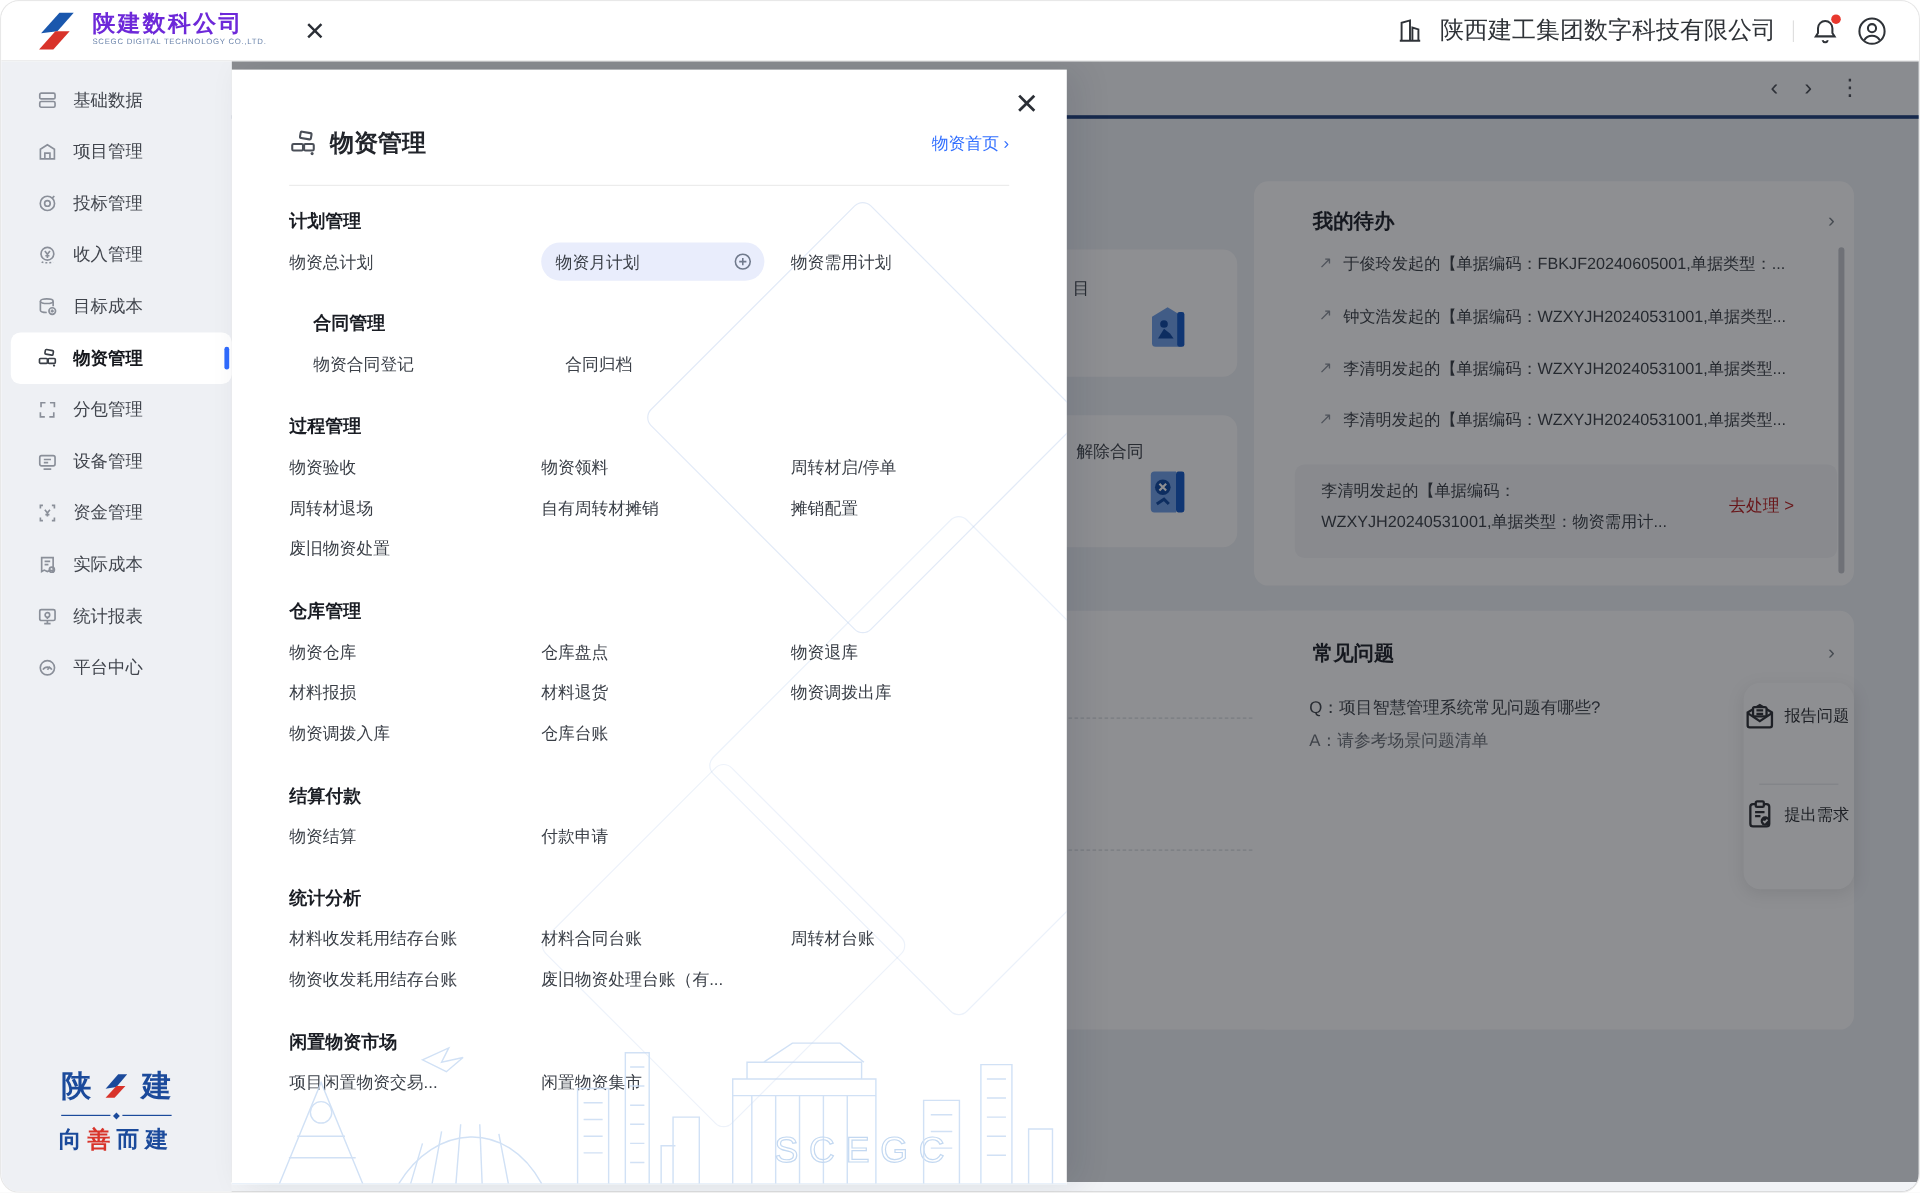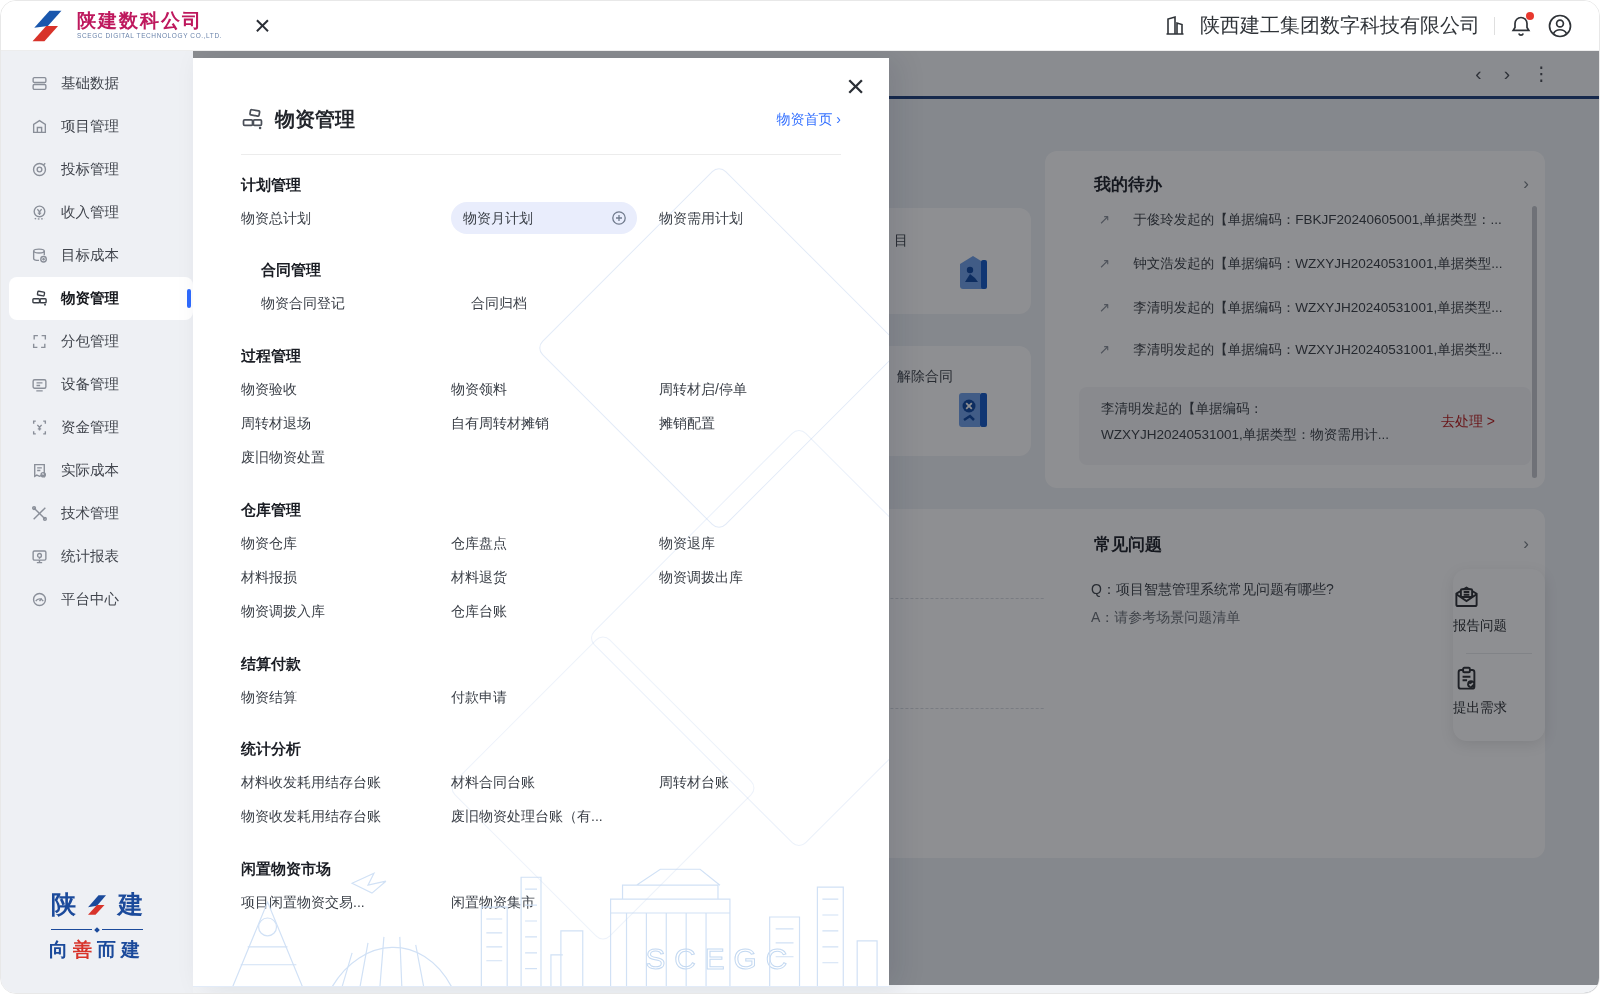--- a/index.html
+++ b/index.html
@@ -6,21 +6,21 @@
   html,body { background:#ffffff; font-family:"Liberation Sans","DejaVu Sans",sans-serif; }
   #window { position:relative; width:1600px; height:994px; margin:0 auto; background:#ffffff;
             border:1px solid #e8e8e8; border-radius:16px; overflow:hidden; }
 
   
   .header { position:absolute; left:0; top:0; width:100%; height:50px; background:#ffffff;
             border-bottom:1px solid #ededed; z-index:30; display:flex; align-items:center; }
   .logo-wrap { display:flex; align-items:center; gap:10px; margin-left:26px; }
   .logo-mark { width:40px; height:34px; }
   .logo-text { display:flex; flex-direction:column; line-height:1; }
-  .logo-title { font-size:19px; font-weight:bold; color:#be185d; letter-spacing:2px; }
+  .logo-title { font-size:19px; font-weight:bold; color:#6d28d9; letter-spacing:2px; }
   .logo-sub { font-size:6.5px; color:#6b84ab; letter-spacing:.6px; margin-top:3px; }
   .hdr-close { margin-left:32px; font-size:28px; font-weight:300; color:#2b2f36; cursor:pointer; line-height:1; }
   .hdr-right { margin-left:auto; display:flex; align-items:center; gap:14px; padding-right:26px; }
   .company { font-size:20px; color:#2f3338; }
   .hdr-divider { width:1px; height:18px; background:#dfdfdf; }
   .bell-wrap { position:relative; width:24px; height:24px; }
   .bell-dot { position:absolute; right:-1px; top:-2px; width:8px; height:8px; border-radius:50%; background:#e8382e; }
 
   
   .sidebar { position:absolute; left:0; top:50px; bottom:0; width:192px; background:#eef0f4; z-index:20; }
@@ -51,32 +51,32 @@
   .bgcard { position:absolute; background:#ffffff; border-radius:12px; }
   .bgcard .cut-text { position:absolute; font-size:14px; color:#3f444b; }
   .blue-tile { position:absolute; width:38px; height:40px; }
   .dash-sep { position:absolute; left:20px; right:24px; border-top:1.5px dashed #d8dbe0; }
 
   .panel-title { position:absolute; font-size:17px; font-weight:bold; color:#1c1f26; }
   .panel-chevron { position:absolute; font-size:17px; color:#7a8087; cursor:pointer; }
   .todo-item { position:absolute; left:22px; right:40px; display:flex; gap:9px; font-size:13.5px; color:#3a3f45;
                white-space:nowrap; overflow:hidden; text-overflow:ellipsis; cursor:pointer; }
   .todo-arrow { color:#8a9099; flex:0 0 auto; }
-  .todo-item span.t { overflow:hidden; text-overflow:ellipsis;margin-left:14px; }
+  .todo-item span.t { overflow:hidden; text-overflow:ellipsis; }
   .todo-hl { position:absolute; left:34px; width:452px; height:78px; background:#f5f6f8; border-radius:8px; }
   .todo-hl .l1 { position:absolute; left:22px; top:13px; font-size:13.5px; color:#3a3f45; }
   .todo-hl .l2 { position:absolute; left:22px; top:39px; font-size:13.5px; color:#3a3f45; }
   .todo-hl .act { position:absolute; right:36px; top:26px; font-size:14px; color:#b91c1c; cursor:pointer; }
   .scrolltrack { position:absolute; width:5px; border-radius:3px; background:#c4c7cc; }
   .faq-q { position:absolute; left:46px; top:72px; font-size:14px; color:#3f444b; cursor:pointer; }
   .faq-a { position:absolute; left:46px; top:100px; font-size:14px; color:#6b7077; }
 
   .floatcard { position:absolute; left:1452px; top:568px; width:92px; height:172px; background:#ffffff;
                border-radius:14px; box-shadow:0 4px 14px rgba(0,0,0,.10); }
-  .fbtn { position:absolute; left:0; width:100%; display:flex; flex-direction:column; gap:7px;
+  .fbtn { position:absolute; left:0; width:100%; display:flex; flex-direction:row; align-items:center; gap:7px;
           cursor:pointer; color:#2c2f33; }
   .fbtn svg { width:27px; height:27px; }
   .fbtn .flabel { font-size:13.5px; color:#2c2f33; }
   .fdivider { position:absolute; left:13px; right:13px; top:84px; border-top:1px solid #e7e8ea; }
 
   
   .scrim { position:absolute; left:192px; top:50px; right:0; bottom:0; background:rgba(15,18,24,.47); z-index:15; }
   .bottom-strip { position:absolute; left:0; bottom:0; width:100%; height:8px; background:#f1f3f6; z-index:18; }
 
   
@@ -295,30 +295,20 @@
               <path d="M3.5 2.5 h9 v11 l-2 -1.2 -2.5 1.2 -2.5 -1.2 -2 1.2 Z"></path>
               <path d="M5.8 5.5h4.4 M5.8 8h3"></path>
               <circle cx="11.5" cy="12" r="2"></circle>
             </svg>
           </span>
         <span>实际成本</span>
       </div>
       <div class="sbitem">
         <span class="sbicon">
             <svg viewBox="0 0 16 16" fill="none" stroke="currentColor" stroke-width="1.3">
-              <path d="M2.5 2.5 L13.5 13.5 M13.5 2.5 L2.5 13.5"></path>
-              <circle cx="2.9" cy="2.9" r="1.3"></circle>
-              <circle cx="13.1" cy="13.1" r="1.3"></circle>
-            </svg>
-          </span>
-        <span>技术管理</span>
-      </div>
-      <div class="sbitem">
-        <span class="sbicon">
-            <svg viewBox="0 0 16 16" fill="none" stroke="currentColor" stroke-width="1.3">
               <rect x="2" y="2.8" width="12" height="8.6" rx="1.3"></rect>
               <path d="M8 11.4v2 M5.5 13.8h5"></path>
               <circle cx="8" cy="7" r="1.8"></circle>
               <path d="M8 8.8v1.4"></path>
             </svg>
           </span>
         <span>统计报表</span>
       </div>
       <div class="sbitem">
         <span class="sbicon">

